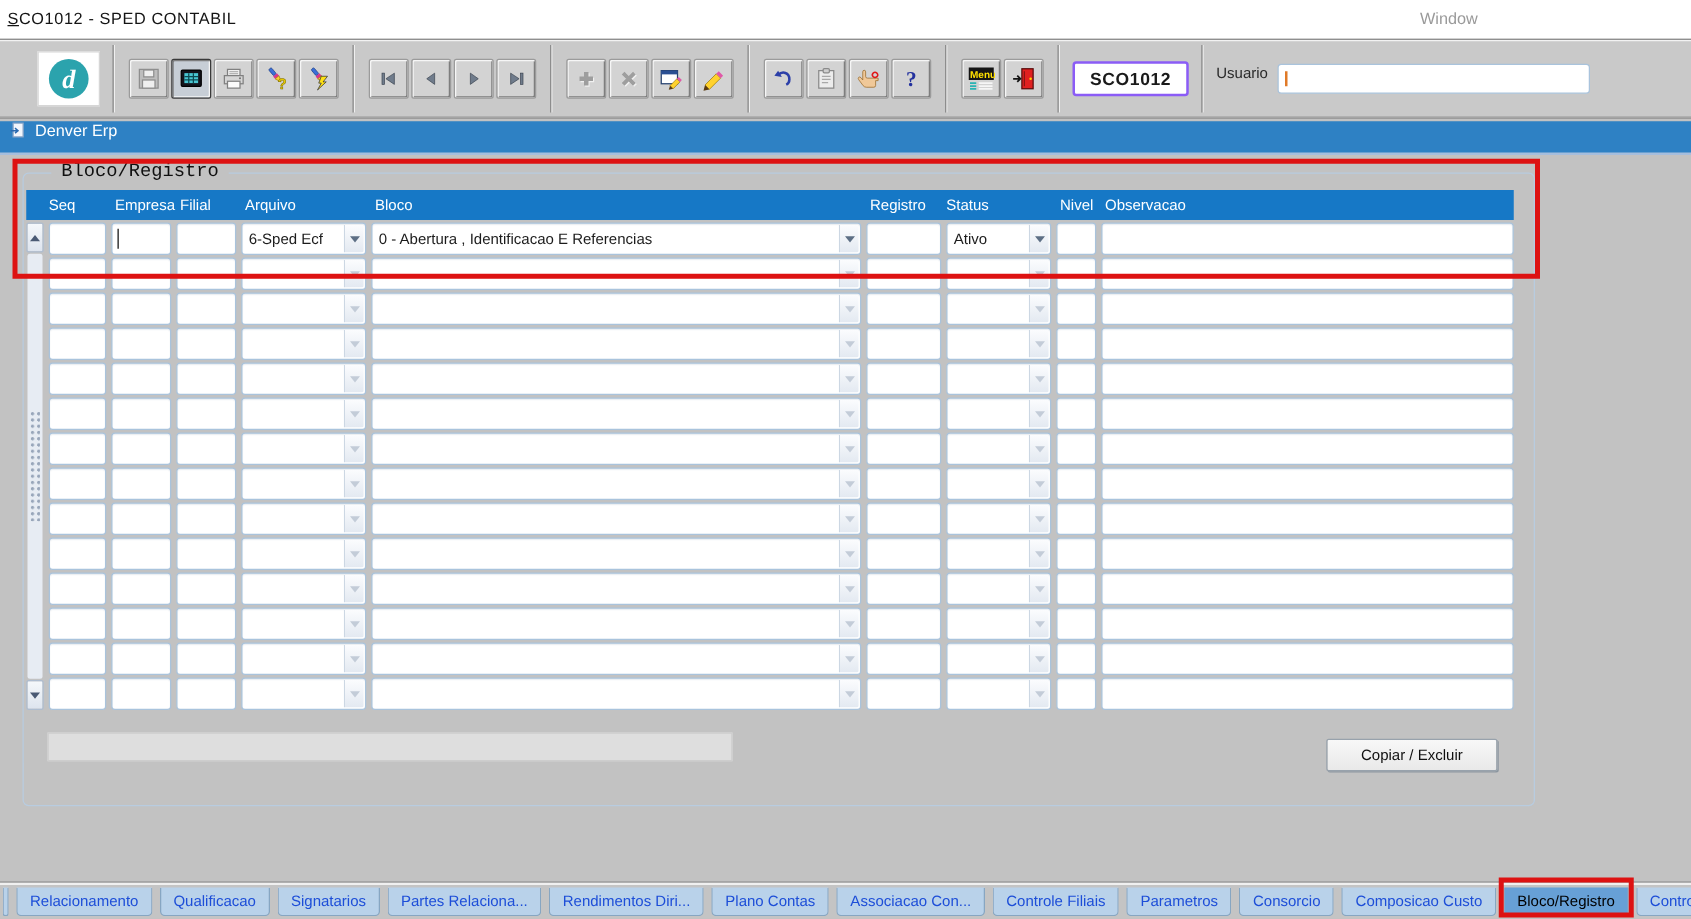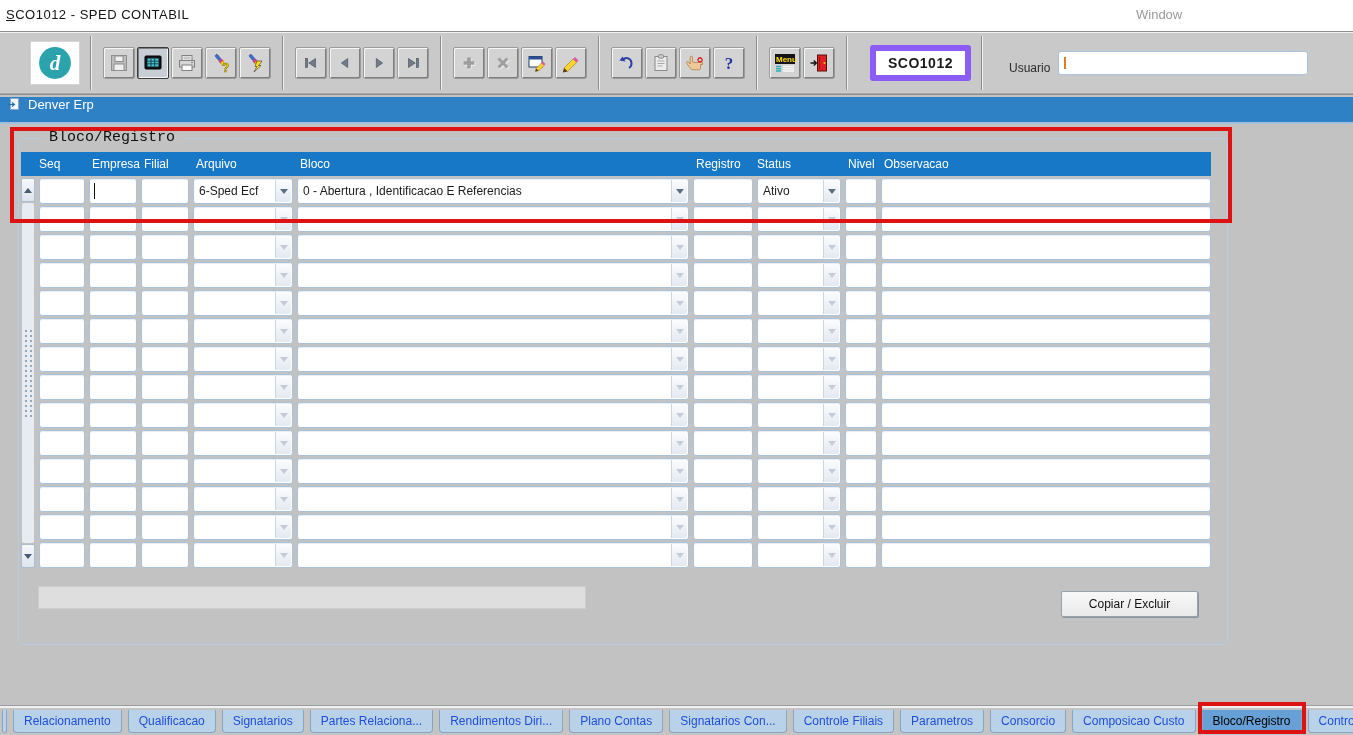--- a/index.html
+++ b/index.html
@@ -29,23 +29,23 @@
     box-shadow:inset 0 1px 0 #f2f2f2,inset 0 -1px 0 #a8a8a8;
     display:flex;align-items:center;
   }
   .logo{width:50px;height:44px;margin-left:30px;background:#fff;border:1px solid #d6d6d6;
     display:flex;align-items:center;justify-content:center;flex:0 0 auto}
   .tsep{width:2px;height:54px;margin:0 10px;background:#bdbdbd;border-left:1px solid #8d8d8d;border-right:1px solid #f0f0f0;flex:0 0 auto}
   .tb{width:32px;height:32px;margin:0 1px;padding:0;display:flex;align-items:center;justify-content:center;
     background:#d3d3d3;border:1px solid #9b9b9b;border-radius:2px;
     box-shadow:inset 1px 1px 0 #f6f6f6,inset -1px -1px 0 #7e7e7e;flex:0 0 auto;cursor:default}
   .tb.pressed{border-color:#3a3a3a;background:#c7ced6;box-shadow:inset 1px 1px 0 #7e7e7e,inset -1px -1px 0 #f6f6f6}
-  .sco-box{margin-left:12px;background:#fff;border:6px solid #8b5cf6;border-radius:3px;
+  .sco-box{background:#fff;border:2px solid #8b5cf6;border-radius:3px;
     padding:4px 12px;font-weight:bold;font-size:14px;letter-spacing:.5px;flex:0 0 auto}
-  .usuario-wrap{display:flex;align-items:flex-end;margin-left:16px;gap:8px;flex:0 0 auto}
+  .usuario-wrap{display:flex;align-items:flex-start;margin-left:0;gap:8px;flex:0 0 auto}
   .usuario-label{font-size:12px;color:#2a2a2a}
   .usuario-field{position:relative;width:250px;height:24px;background:#fff;border:1px solid #a9c3dc;border-radius:3px}
   .usuario-field input{position:absolute;inset:0;border:0;outline:0;background:transparent;padding:0 8px;font:12px "Liberation Sans",sans-serif}
   .caret-orange{position:absolute;left:5px;top:5px;bottom:5px;width:2px;background:#e07a28}
 
   
   .appbar{position:absolute;top:97px;left:0;right:0;height:25px;background:var(--accent-blue);
     color:#fff;display:flex;align-items:flex-start;gap:7px;padding-left:7px;font-size:13px;
     box-shadow:0 2px 0 #a6bedd}
 
@@ -885,21 +885,21 @@
     <div class="tab">
       <span>Partes Relaciona...</span>
     </div>
     <div class="tab">
       <span>Rendimentos Diri...</span>
     </div>
     <div class="tab">
       <span>Plano Contas</span>
     </div>
     <div class="tab">
-      <span>Signatarios Con...</span>
+      <span>Associacao Con...</span>
     </div>
     <div class="tab">
       <span>Controle Filiais</span>
     </div>
     <div class="tab">
       <span>Parametros</span>
     </div>
     <div class="tab">
       <span>Consorcio</span>
     </div>

